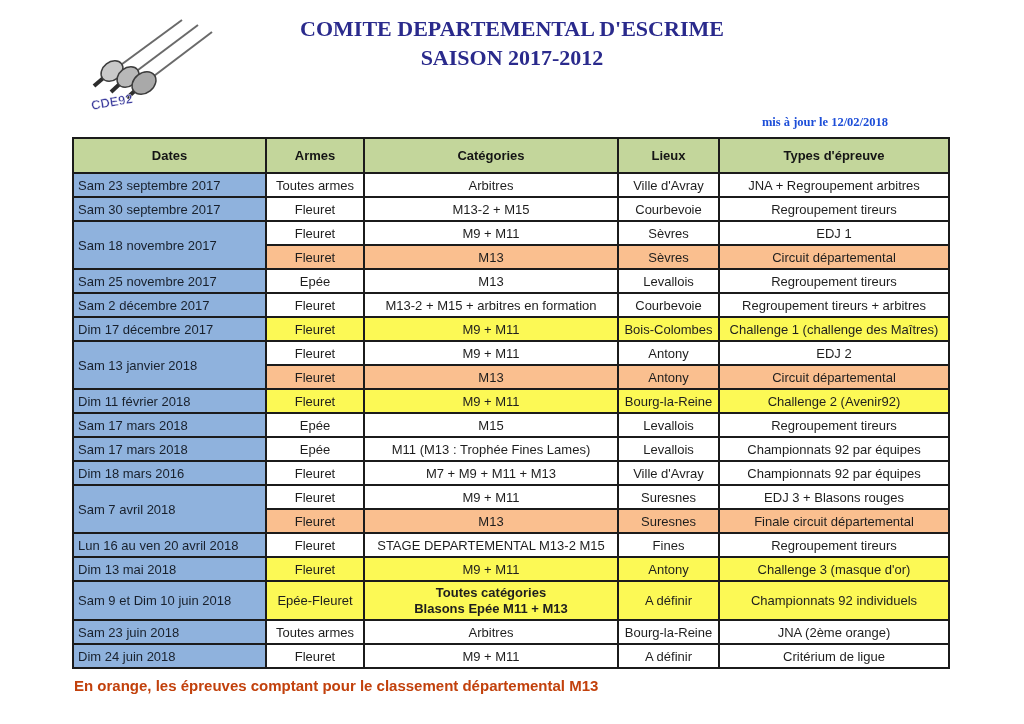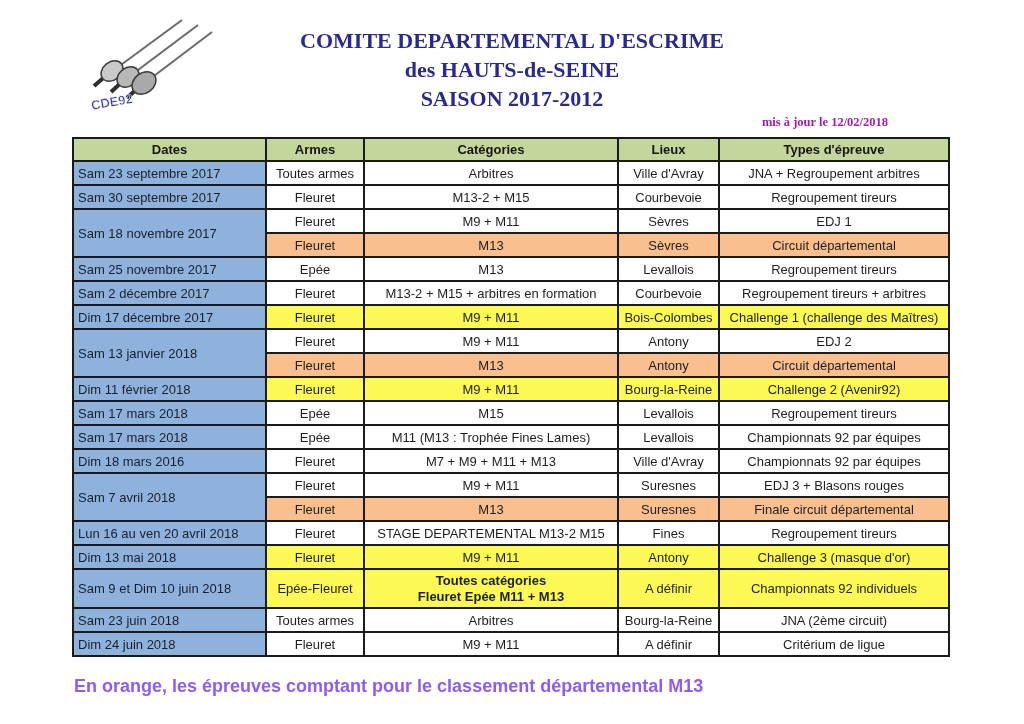--- a/index.html
+++ b/index.html
@@ -1,47 +1,47 @@
 <!DOCTYPE html>
 <html><head>
 <meta charset="utf-8">
 <style>
   html,body{margin:0;padding:0;background:#ffffff;}
   .page{position:relative;width:1024px;height:724px;background:#ffffff;overflow:hidden;
         font-family:"Liberation Sans", sans-serif;color:#1c1c1c;}
 
   
   .logo{position:absolute;left:78px;top:18px;width:140px;height:105px;}
-  .title{position:absolute;left:0;top:26px;width:1024px;text-align:center;
+  .title{position:absolute;left:0;top:14px;width:1024px;text-align:center;
          font-family:"Liberation Serif", serif;font-weight:bold;
          color:#2a2a8c;font-size:22px;line-height:29px;}
   .updated{position:absolute;left:740px;top:115px;width:170px;text-align:center;
-           font-family:"Liberation Serif", serif;font-weight:bold;font-size:12.5px;color:#a21caf;}
+           font-family:"Liberation Serif", serif;font-weight:bold;font-size:12.5px;color:#1d4ed8;}
 
   
   table.sched{position:absolute;left:72px;top:137px;width:876px;
               border-collapse:collapse;table-layout:fixed;}
   table.sched col.c1{width:193px;} table.sched col.c2{width:98px;}
   table.sched col.c3{width:254px;} table.sched col.c4{width:101px;}
   table.sched col.c5{width:230px;}
   table.sched td,table.sched th{border:2px solid #1b1b1b;padding:0 4px;
               font-size:13px;overflow:hidden;white-space:nowrap;}
-  tr.h{height:23px;} tr.n{height:24px;padding-left:46px;} tr.tall{height:39px;}
+  tr.h{height:35px;} tr.n{height:24px;padding-left:46px;} tr.tall{height:39px;}
   th.hd{background:#c3d69b;font-size:14px;font-weight:bold;color:#151515;text-align:center;}
   td.date{background:#8fb2dd;text-align:left;padding-left:6px;color:#18202c;font-size:12.5px;}
   td.c{text-align:center;color:#1e1e1e;}
   .b{font-weight:normal;}
   .sm{font-size:11.5px;}
   .bg-o{background:#fabf8f;}
   .bg-y{background:#fcf955;}
   td.c .ln{line-height:16px;font-weight:bold;}
 
   
-  .legend{position:absolute;left:74px;top:675px;font-size:18px;font-weight:bold;
-          color:#8b5cf6;line-height:22px;}
+  .legend{position:absolute;left:74px;top:675px;font-size:15px;font-weight:bold;
+          color:#c2410c;line-height:22px;}
 </style>
 </head>
 <body>
 
 <div class="page">
 
   <svg class="logo" viewBox="0 0 140 105">
     <g stroke="#6a6a6a" stroke-width="2" fill="none">
       <line x1="36" y1="52" x2="104" y2="2"></line>
       <line x1="52" y1="58" x2="120" y2="7"></line>
@@ -55,21 +55,20 @@
     <g stroke="#3c3c3c" stroke-width="1.5">
       <ellipse cx="34" cy="53" rx="12" ry="9" fill="#c9c9c9" transform="rotate(-38 34 53)"></ellipse>
       <ellipse cx="50" cy="59" rx="12" ry="9" fill="#b8b8b8" transform="rotate(-38 50 59)"></ellipse>
       <ellipse cx="66" cy="65" rx="13" ry="10" fill="#a9a9a9" transform="rotate(-38 66 65)"></ellipse>
     </g>
     <text x="14" y="92" transform="rotate(-10 14 92)" font-family="Liberation Sans, sans-serif" font-size="13" font-weight="bold" fill="#3a3a9c" stroke="#ffffff" stroke-width="0.4">CDE92</text>
   </svg>
 
   <div class="title">
     <div>COMITE DEPARTEMENTAL D'ESCRIME</div>
-    <div>des HAUTS-de-SEINE</div>
     <div>SAISON 2017-2012</div>
   </div>
 
   <div class="updated">mis à jour le 12/02/2018</div>
 
   <table class="sched">
     <colgroup>
         <col class="c1">
         <col class="c2">
         <col class="c3">
@@ -213,32 +212,32 @@
       <td class="c bg-y">M9 + M11</td>
       <td class="c bg-y">Antony</td>
       <td class="c bg-y">Challenge 3  (masque d'or)</td>
     </tr>
 
     <tr class="tall">
       <td class="date">Sam 9 et Dim 10 juin 2018</td>
       <td class="c bg-y">Epée-Fleuret</td>
       <td class="c bg-y">
         <div class="ln">Toutes catégories</div>
-        <div class="ln">Fleuret Epée M11 + M13</div>
+        <div class="ln">Blasons Epée M11 + M13</div>
       </td>
       <td class="c bg-y">A définir</td>
       <td class="c bg-y">Championnats 92 individuels</td>
     </tr>
 
     <tr class="n">
       <td class="date">Sam 23 juin 2018</td>
       <td class="c b">Toutes armes</td>
       <td class="c b">Arbitres</td>
       <td class="c b">Bourg-la-Reine</td>
-      <td class="c">JNA (2ème circuit)</td>
+      <td class="c">JNA (2ème orange)</td>
     </tr>
 
     <tr class="n">
       <td class="date">Dim 24 juin 2018</td>
       <td class="c b">Fleuret</td>
       <td class="c b">M9 + M11</td>
       <td class="c b">A définir</td>
       <td class="c b">Critérium de ligue</td>
     </tr>
   </tbody>

